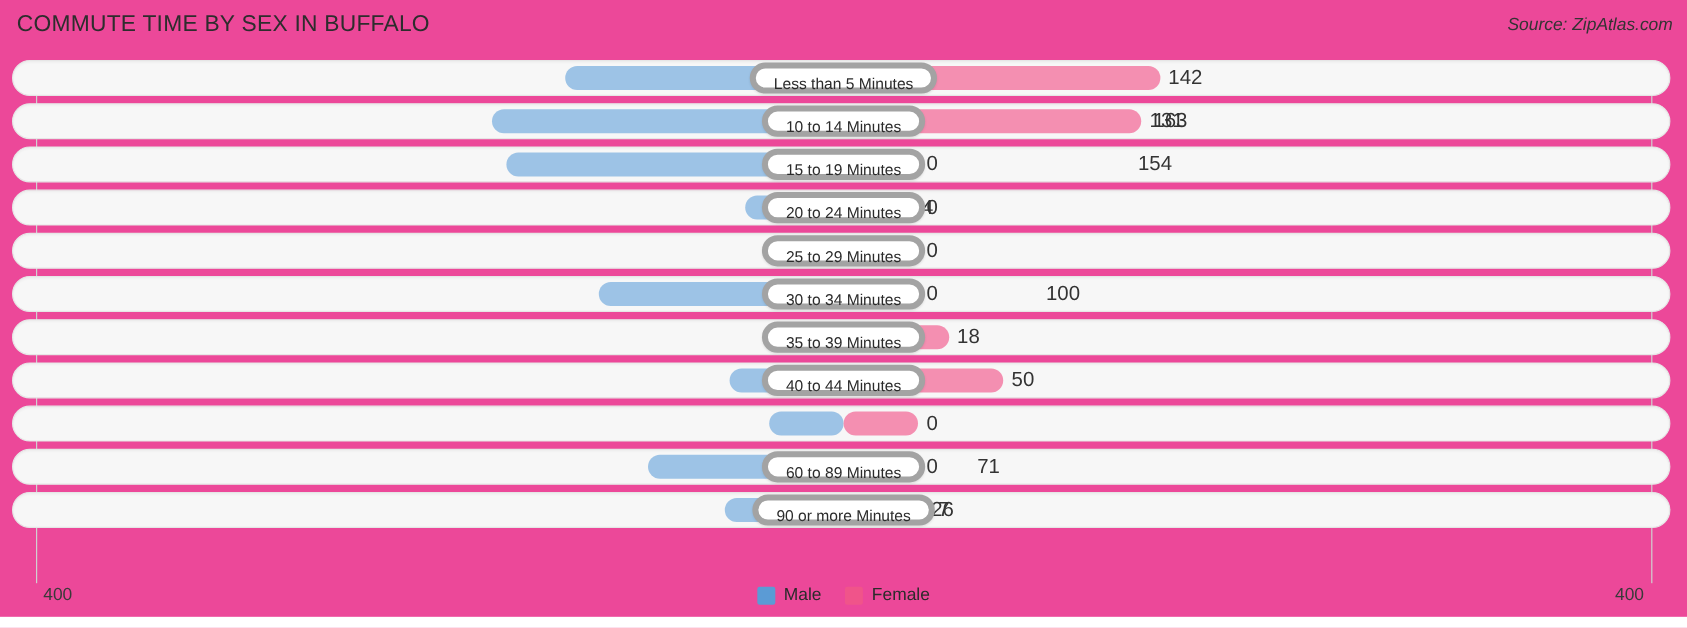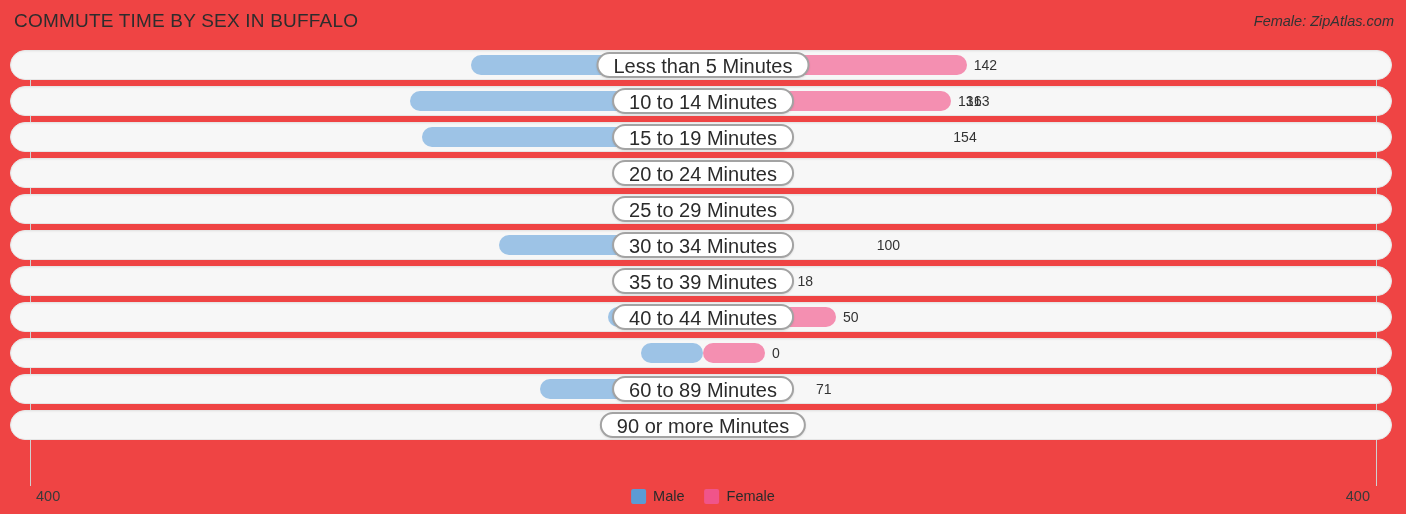--- a/index.html
+++ b/index.html
@@ -3,21 +3,21 @@
 <meta charset="utf-8">
 <style>
   * { box-sizing: border-box; }
   html, body {
     margin: 0; padding: 0;
     width: 1406px; height: 523px;
     background: #ffffff;
     font-family: "Liberation Sans", sans-serif;
     overflow: hidden;
   }
-  #root { position: relative; width: 1406px; height: 514px; background: #ef4444; }
+  #root { position: relative; width: 1406px; height: 514px; background: #ec4899; }
 
   
   .header { position: absolute; left: 0; top: 0; width: 1406px; height: 46px; }
   .chart-title {
     position: absolute; left: 14px; top: 10px;
     font-size: 19px; color: #2d2d2d; letter-spacing: .2px;
     white-space: nowrap;
   }
   .source-note {
     position: absolute; right: 12px; top: 13px;
@@ -51,36 +51,36 @@
 
   .bar {
     position: absolute; top: 5px; height: 20px;
     border-radius: 10px;
   }
   .bar-male   { right: 703px; }
   .bar-female { left: 703px; }
 
   .val {
     position: absolute; top: 0; height: 30px; line-height: 30px;
-    font-size: 14px; color: #333; white-space: nowrap;
+    font-size: 17px; color: #333; white-space: nowrap;
   }
   .val-male   { text-align: right; }
   .val-female { text-align: left; }
   .val.inside { color: #ffffff; }
 
   
   .pill {
     position: absolute; top: 2px; left: 703px;
     transform: translateX(-50%);
     height: 26px; line-height: 25px;
     padding: 0 15px;
     background: #ffffff;
-    border: 2px solid #a3a3a3;
+    border: 5px solid #a3a3a3;
     border-radius: 13px;
-    font-size: 20px; color: #2b2b2b;
+    font-size: 13px; color: #2b2b2b;
     white-space: nowrap;
     box-shadow: 0 1px 2px rgba(0,0,0,0.10);
     z-index: 5;
   }
 
   
   .footer { position: absolute; left: 0; top: 480px; width: 1406px; height: 43px; }
   .axis-tick {
     position: absolute; top: 8px;
     font-size: 14.5px; color: #3a3a3a;
@@ -98,21 +98,21 @@
   .legend-swatch { width: 15px; height: 15px; border-radius: 2px; display: inline-block; }
   .legend-label { font-size: 14.5px; color: #2b2b2b; }
 </style>
 </head>
 <body>
 
 <div id="root">
 
   <div class="header">
     <div class="chart-title">COMMUTE TIME BY SEX IN BUFFALO</div>
-    <div class="source-note">Female: ZipAtlas.com</div>
+    <div class="source-note">Source: ZipAtlas.com</div>
   </div>
 
   <div class="plot">
     <div class="axis-line axis-left"></div>
     <div class="axis-line axis-right"></div>
     <div class="rows" id="rows">
         <div class="row">
           <div class="track"></div>
           <div class="bar-wrap">
             <div class="bar bar-male" style="width: 232.4px; background: rgb(157, 195, 230);"></div>

